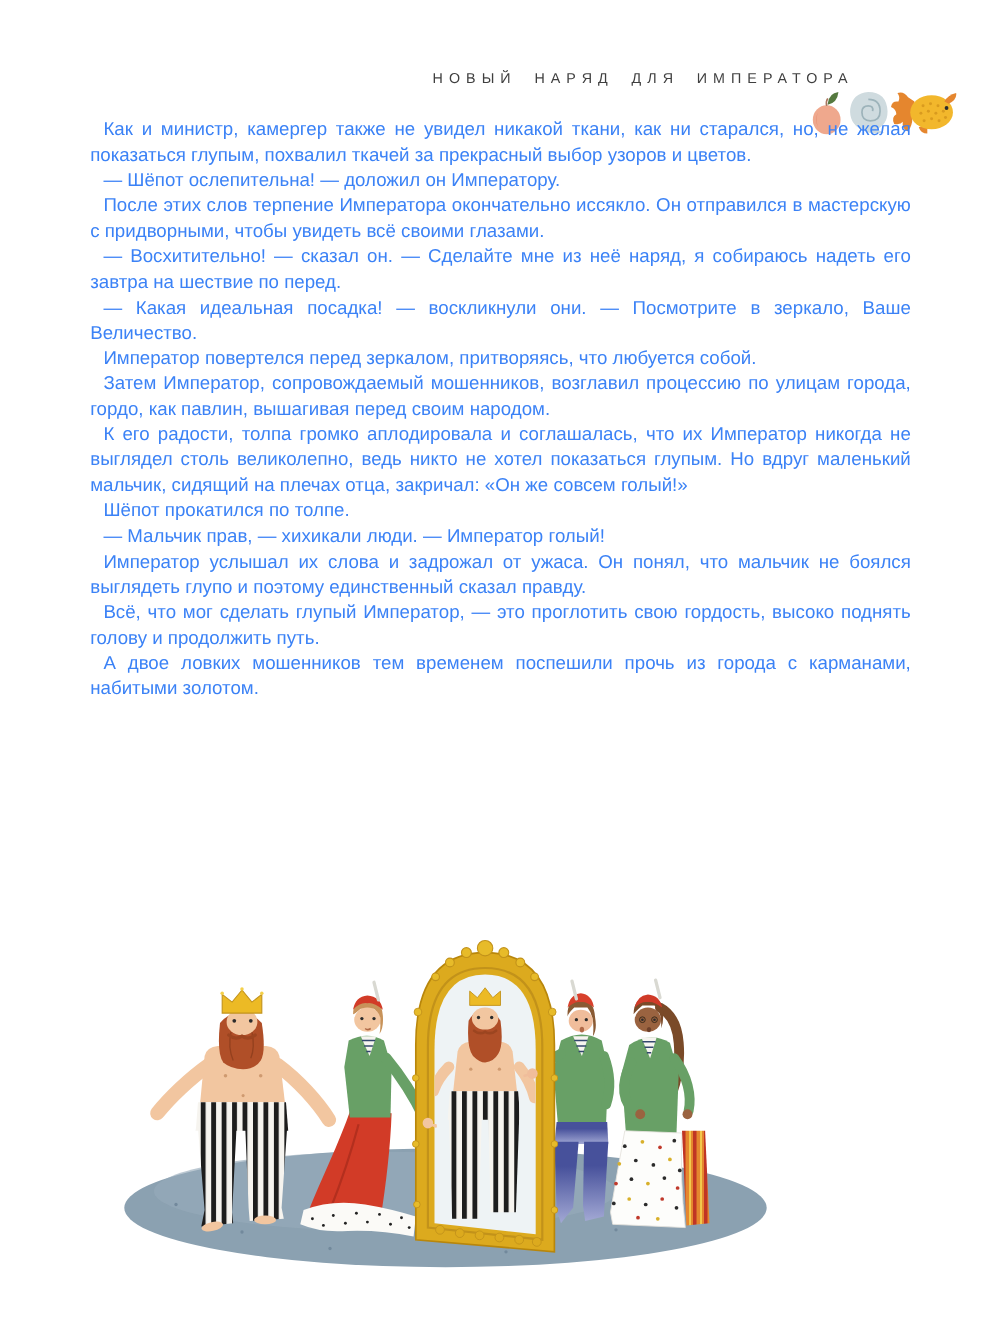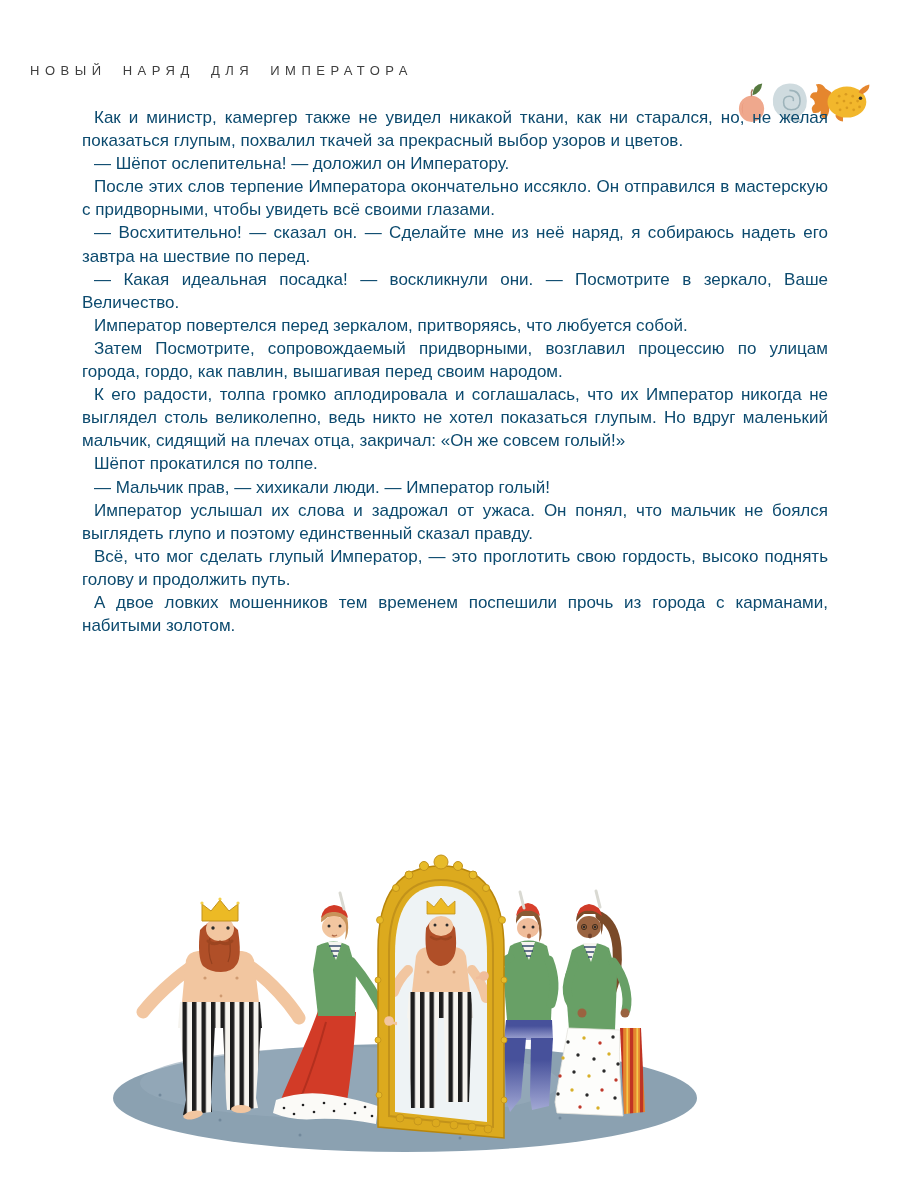--- a/index.html
+++ b/index.html
@@ -1,26 +1,26 @@
 <!DOCTYPE html>
 <html lang="ru"><head>
 <meta charset="utf-8">
 <style>
   html,body{margin:0;padding:0;background:#ffffff;}
   .page{position:relative;width:900px;height:1200px;background:#ffffff;overflow:hidden;
         font-family:"Liberation Sans","DejaVu Sans",sans-serif;}
   .title{position:absolute;top:63px;left:82px;width:746px;margin:0;
-         text-align:left;transform:translateX(-52px);
+         text-align:right;transform:translateX(-52px);
          font-size:13px;font-weight:400;letter-spacing:5.5px;word-spacing:7px;
          color:#3f3f3f;}
   .decor{position:absolute;top:80px;left:736px;width:134px;height:46px;
          display:flex;align-items:flex-end;}
   .decor svg{display:block;}
   .story{position:absolute;top:106px;left:82px;width:746px;
-         text-align:justify;font-size:17px;line-height:23.1px;color:#0c4a6e;}
+         text-align:justify;font-size:17px;line-height:23.1px;color:#3b82f6;}
   .story p{margin:0;text-indent:12px;}
   .illustration{position:absolute;left:40px;top:850px;width:760px;height:330px;}
 </style>
 </head>
 <body>
 
 <div class="page">
 
   <h1 class="title">НОВЫЙ НАРЯД ДЛЯ ИМПЕРАТОРА</h1>
 
@@ -60,21 +60,21 @@
     </svg>
   </div>
 
   <div class="story">
       <p>Как и министр, камергер также не увидел никакой ткани, как ни старался, но, не желая показаться глупым, похвалил ткачей за прекрасный выбор узоров и цветов.</p>
       <p>— Шёпот ослепительна! — доложил он Императору.</p>
       <p>После этих слов терпение Императора окончательно иссякло. Он отправился в мастерскую с придворными, чтобы увидеть всё своими глазами.</p>
       <p>— Восхитительно! — сказал он. — Сделайте мне из неё наряд, я собираюсь надеть его завтра на шествие по перед.</p>
       <p>— Какая идеальная посадка! — воскликнули они. — Посмотрите в зеркало, Ваше Величество.</p>
       <p>Император повертелся перед зеркалом, притворяясь, что любуется собой.</p>
-      <p>Затем Посмотрите, сопровождаемый придворными, возглавил процессию по улицам города, гордо, как павлин, вышагивая перед своим народом.</p>
+      <p>Затем Император, сопровождаемый мошенников, возглавил процессию по улицам города, гордо, как павлин, вышагивая перед своим народом.</p>
       <p>К его радости, толпа громко аплодировала и соглашалась, что их Император никогда не выглядел столь великолепно, ведь никто не хотел показаться глупым. Но вдруг маленький мальчик, сидящий на плечах отца, закричал: «Он же совсем голый!»</p>
       <p>Шёпот прокатился по толпе.</p>
       <p>— Мальчик прав, — хихикали люди. — Император голый!</p>
       <p>Император услышал их слова и задрожал от ужаса. Он понял, что мальчик не боялся выглядеть глупо и поэтому единственный сказал правду.</p>
       <p>Всё, что мог сделать глупый Император, — это проглотить свою гордость, высоко поднять голову и продолжить путь.</p>
       <p>А двое ловких мошенников тем временем поспешили прочь из города с карманами, набитыми золотом.</p>
     </div>
 
   <div class="illustration">
     <svg width="760" height="330" viewBox="0 0 760 330">

